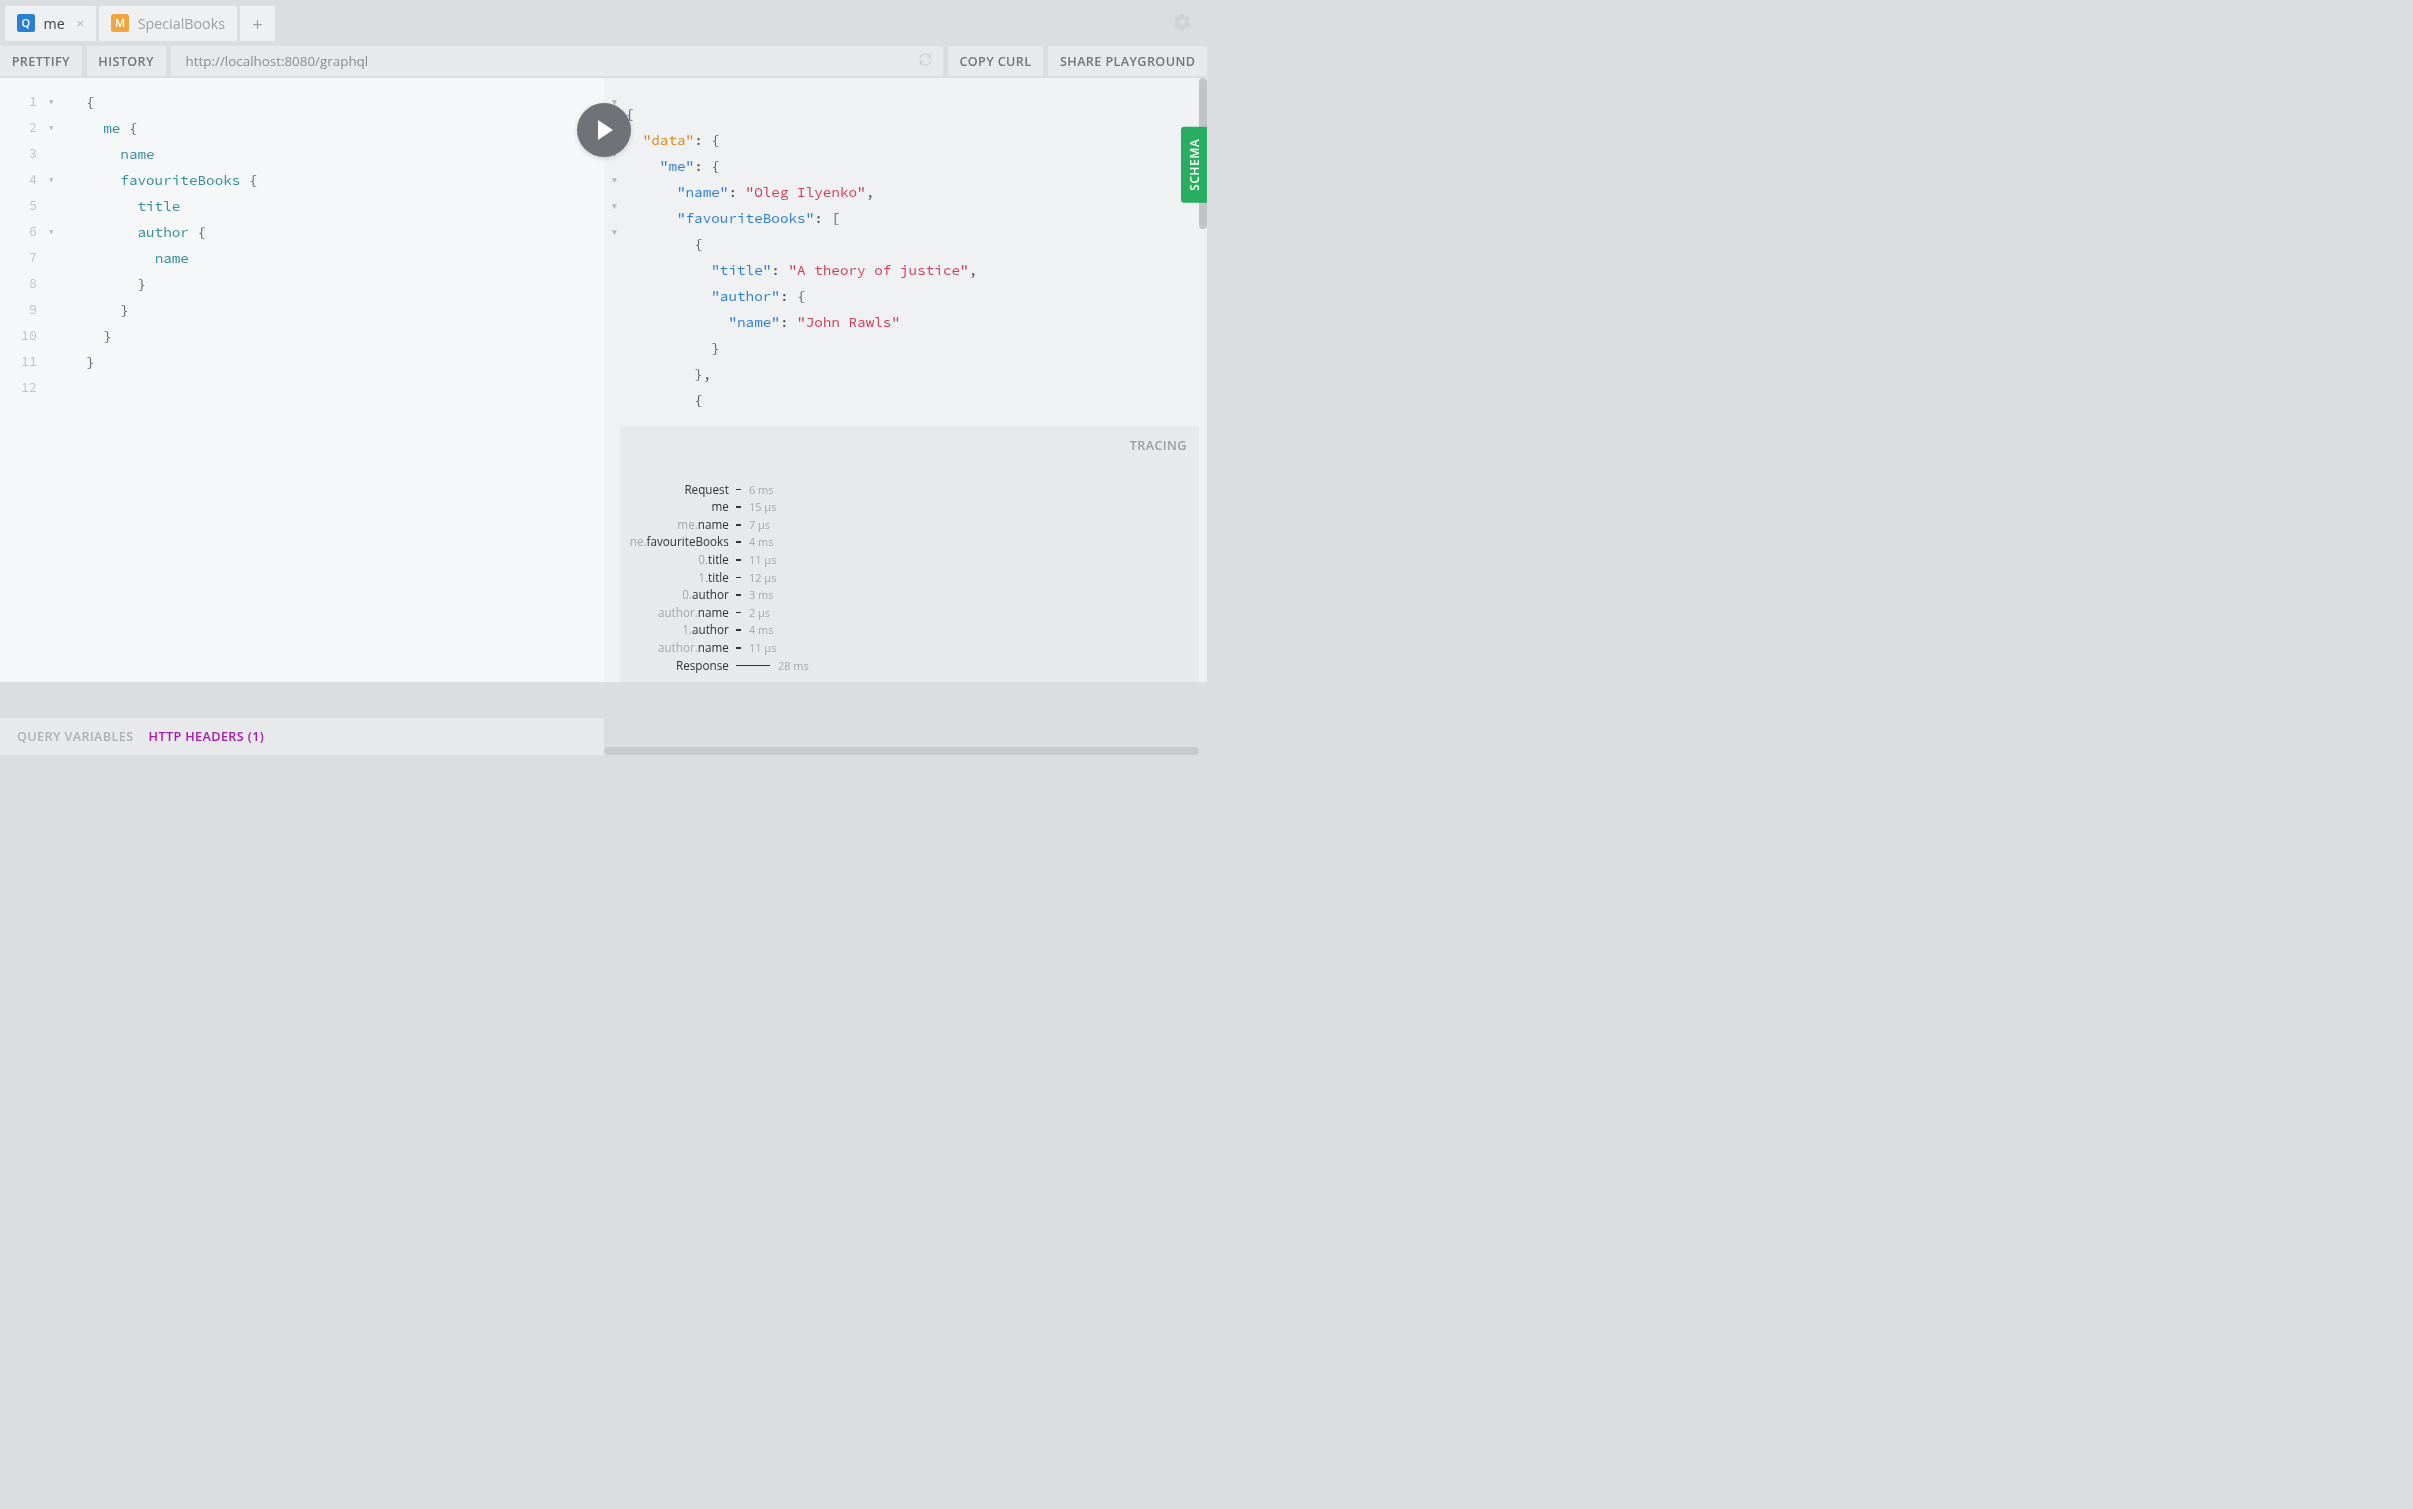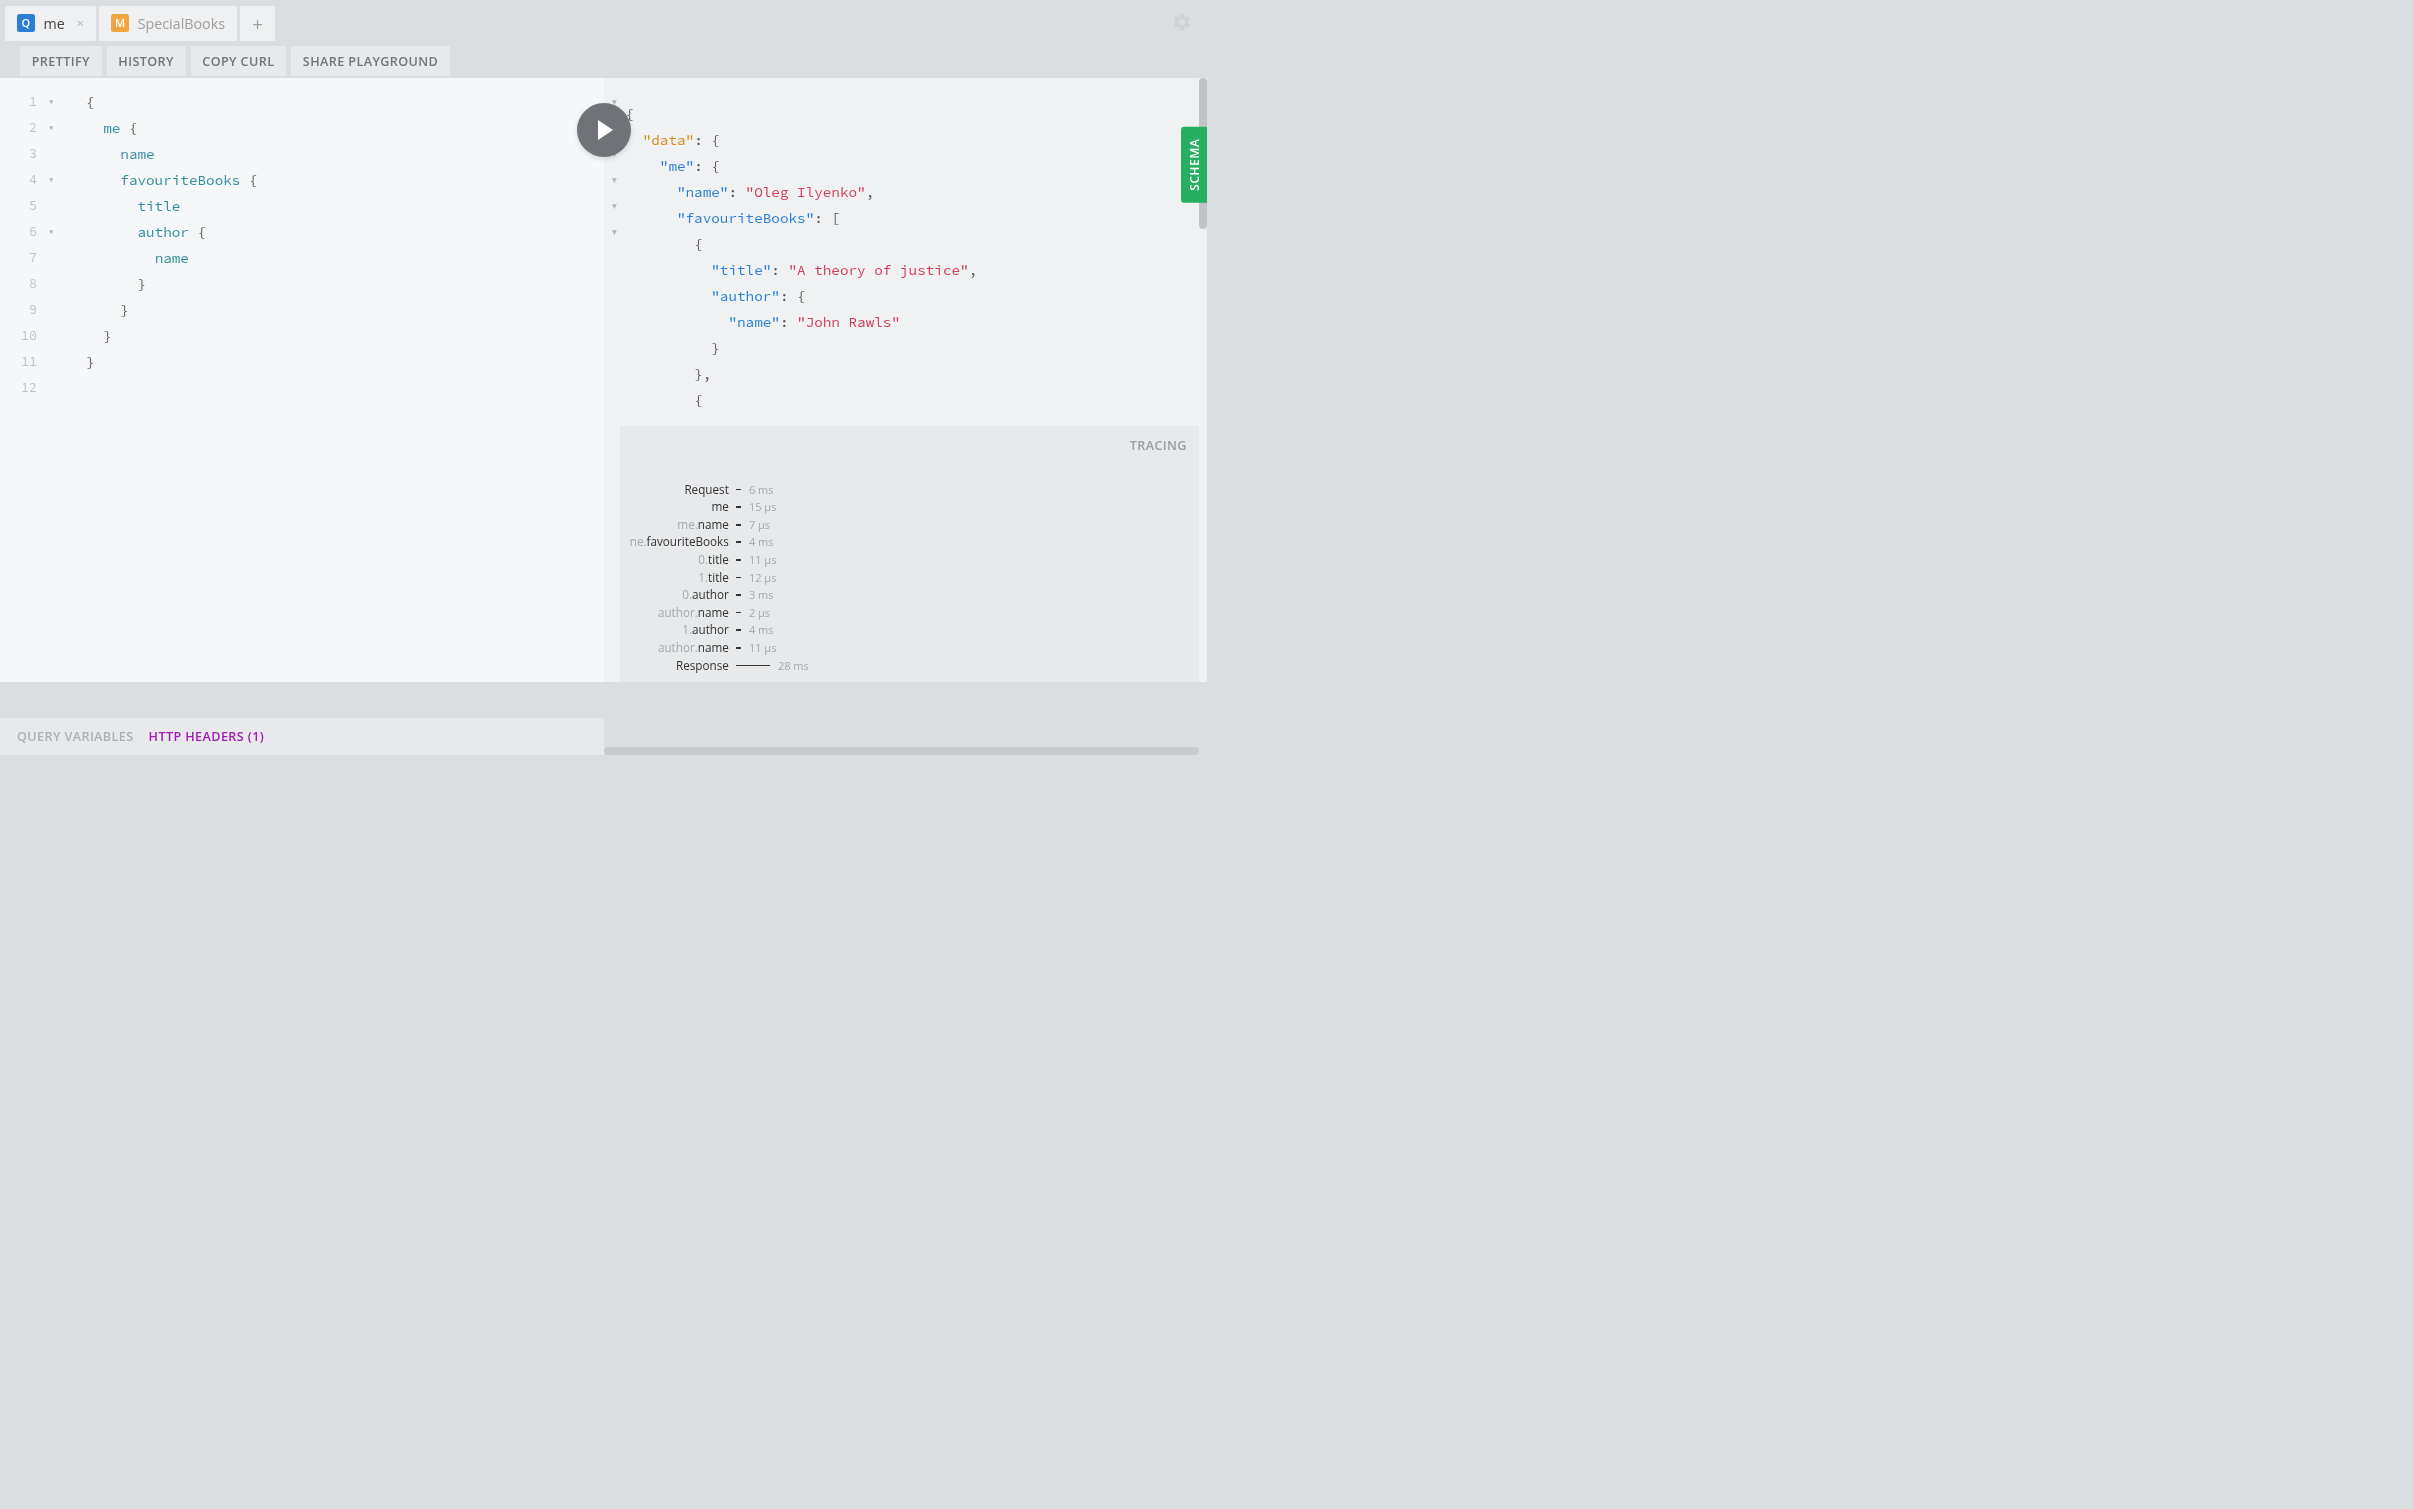--- a/index.html
+++ b/index.html
@@ -62,21 +62,21 @@
   position: absolute;
   right: 15px;
   top: 11.7px;
   color: #cfd2d4;
   cursor: pointer;
 }
 .toolbar {
   display: flex;
   align-items: center;
   height: 30px;
-  padding: 0 20px;
+  padding: 0 0;
   gap: 5px;
 }
 .toolbar-btn {
   background: #e7e9eb;
   color: #717479;
   font-weight: 600;
   font-size: 12.6px;
   letter-spacing: 0.4px;
   padding: 0 11.7px;
   height: 30px;
@@ -295,20 +295,29 @@
   <div class="gear-icon">
     <svg width="20" height="20" viewBox="0 0 24 24" fill="currentColor">
         <path d="M19.4 13a7.8 7.8 0 000-2l2.1-1.6a.5.5 0 00.1-.7l-2-3.4a.5.5 0 00-.6-.2l-2.5 1a7.3 7.3 0 00-1.7-1l-.4-2.6a.5.5 0 00-.5-.4h-4a.5.5 0 00-.5.4L9 5.1a7.3 7.3 0 00-1.7 1l-2.5-1a.5.5 0 00-.6.2l-2 3.4a.5.5 0 00.1.7L4.4 11a7.8 7.8 0 000 2l-2.1 1.6a.5.5 0 00-.1.7l2 3.4a.5.5 0 00.6.2l2.5-1a7.3 7.3 0 001.7 1l.4 2.6a.5.5 0 00.5.4h4a.5.5 0 00.5-.4l.4-2.6a7.3 7.3 0 001.7-1l2.5 1a.5.5 0 00.6-.2l2-3.4a.5.5 0 00-.1-.7zM12 15.5A3.5 3.5 0 1115.5 12 3.5 3.5 0 0112 15.5z"></path>
       </svg>
   </div>
 </div>
 
 <div class="toolbar">
   <div class="toolbar-btn">PRETTIFY</div>
   <div class="toolbar-btn">HISTORY</div>
+  <div class="url-bar">
+    <span>http://localhost:8080/graphql</span>
+    <span class="reload-icon">
+      <svg width="15" height="15" viewBox="0 0 24 24" fill="none" stroke="currentColor" stroke-width="2">
+          <path d="M3 12a9 9 0 019-9 9 9 0 018 5M21 12a9 9 0 01-9 9 9 9 0 01-8-5"></path>
+          <path d="M20 4v5h-5M4 20v-5h5"></path>
+        </svg>
+    </span>
+  </div>
   <div class="toolbar-btn">COPY CURL</div>
   <div class="toolbar-btn">SHARE PLAYGROUND</div>
 </div>
 
 <div class="main">
   <div class="editor-pane">
     <div class="gutter" id="gutter">
         <div class="gutter-line">1<span class="fold-arrow">▼</span></div>
         <div class="gutter-line">2<span class="fold-arrow">▼</span></div>
         <div class="gutter-line">3</div>

